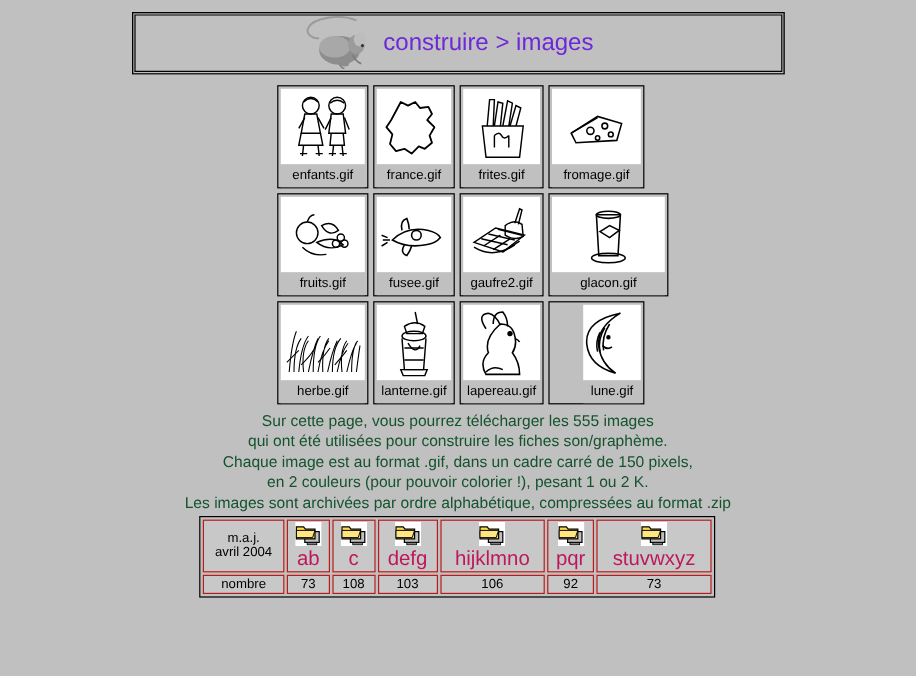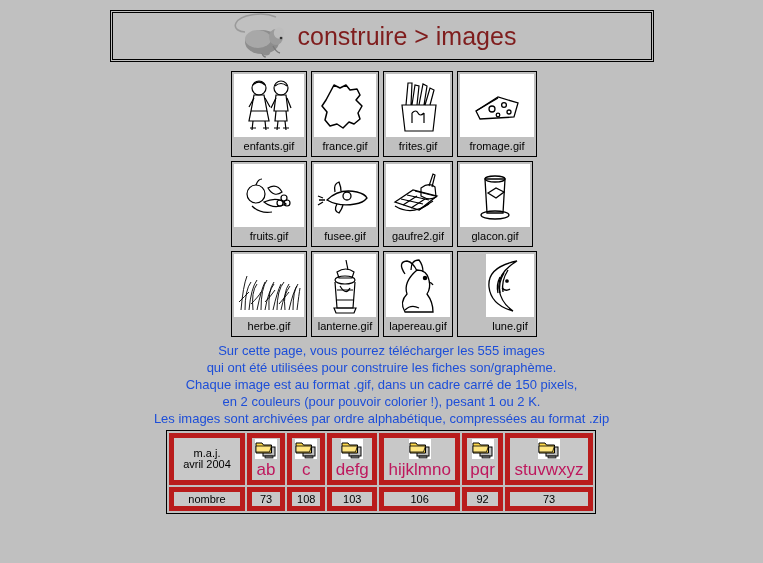--- a/index.html
+++ b/index.html
@@ -40,22 +40,22 @@
     transform: translateX(-8px);
   }
   .mouse-icon {
     width: 62px;
     height: 46px;
     position: relative;
     flex: 0 0 auto;
   }
   .mouse-icon svg { display: block; }
   .header-title {
-    color: #7f1d1d;
-    font-size: 25px;
+    color: #6d28d9;
+    font-size: 20px;
     line-height: 26px;
     letter-spacing: 0px;
     white-space: nowrap;
   }
 
   
   .grid {
     position: absolute;
     left: 231px;
     top: 71px;
@@ -99,55 +99,55 @@
     overflow: hidden;
   }
   
   .thumb.w-enfants { width: 76px; }
   .thumb.w-france  { width: 68px; }
   .thumb.w-frites  { width: 70px; }
   .thumb.w-fromage { width: 80px; }
   .thumb.w-fruits  { width: 76px; }
   .thumb.w-fusee   { width: 68px; }
   .thumb.w-gaufre  { width: 70px; }
-  .thumb.w-glacon  { width: 76px; }
+  .thumb.w-glacon  { width: 100px; }
   .thumb.w-herbe   { width: 76px; }
   .thumb.w-lanterne{ width: 68px; }
   .thumb.w-lapereau{ width: 70px; }
   .thumb.w-lune    { width: 80px; padding-left: 28px; }
 
   
   .blurb {
     position: absolute;
     left: 0;
     top: 342px;
     width: 763px;
     text-align: center;
-    color: #1d4ed8;
+    color: #14532d;
     font-size: 13px;
     line-height: 17px;
   }
   .blurb div { white-space: nowrap; }
 
   
   .dl-table-wrap {
     position: absolute;
     left: 166px;
     top: 430px;
     width: 430px;
   }
   table.dl-table {
     border-collapse: separate;
     border-spacing: 2px;
     background: #c0c0c0;
     border: 1px solid #000;
     width: 430px;
   }
   table.dl-table td {
-    border: 5px solid #b91c1c;
+    border: 1px solid #b91c1c;
     background: #c8c8c8;
     text-align: center;
     vertical-align: middle;
     font-size: 11px;
     color: #000;
     padding: 1px 2px;
   }
   td.maj {
     color: #8b2020;
     font-size: 9px;

